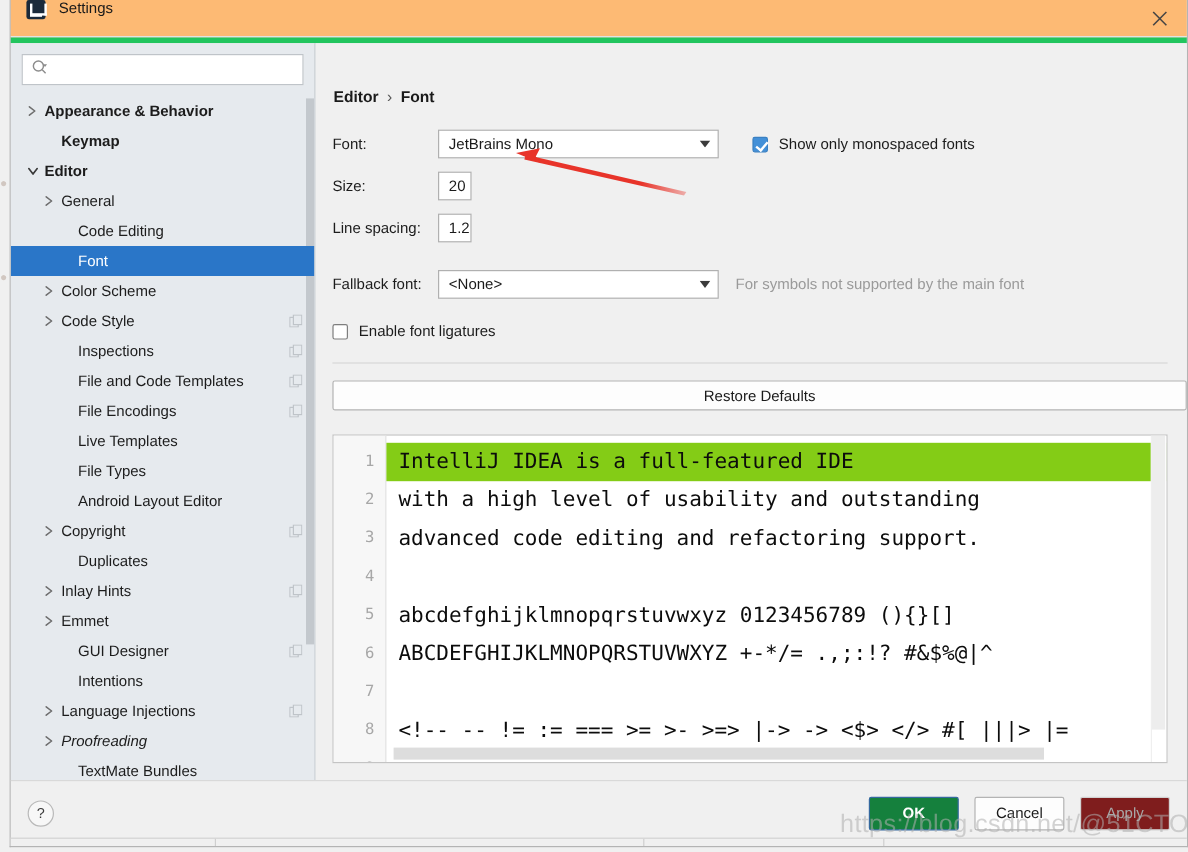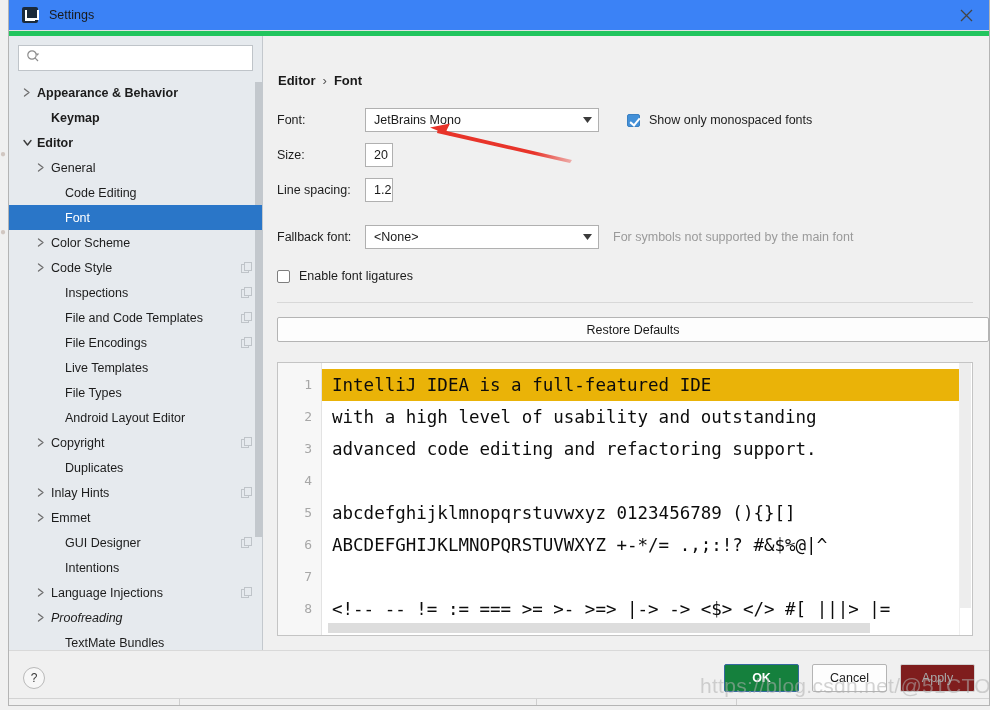--- a/index.html
+++ b/index.html
@@ -38,24 +38,23 @@
     background: #f0f0f0;
     border: 1px solid #b4b4b4;
     border-top: none;
     display: flex;
     flex-direction: column;
   }
 
   
   .titlebar {
     height: 31px;
-    background: #3b82f6;
+    background: #fdba74;
     border-bottom: 1px solid #e3e3e3;
     display: flex;
-    align-items: center;
     flex: none;
     position: relative;
   }
   .title-icon {
     width: 16px; height: 16px;
     margin-left: 13px;
     background: #1b2a3a;
     border-radius: 2px;
     position: relative;
     flex: none;
@@ -333,21 +332,21 @@
     white-space: pre;
     overflow: hidden;
     position: relative;
   }
   .code .line {
     height: 32px;
     line-height: 32px;
     padding-left: 4px;
   }
   .code .line.caret-line {
-    background: #eab308;
+    background: #84cc16;
     margin-left: -10px;
     padding-left: 14px;
   }
   .vscroll {
     position: absolute;
     right: 0; top: 0;
     width: 13px;
     height: 100%;
     background: #fff;
     border-left: 1px solid #efefef;

